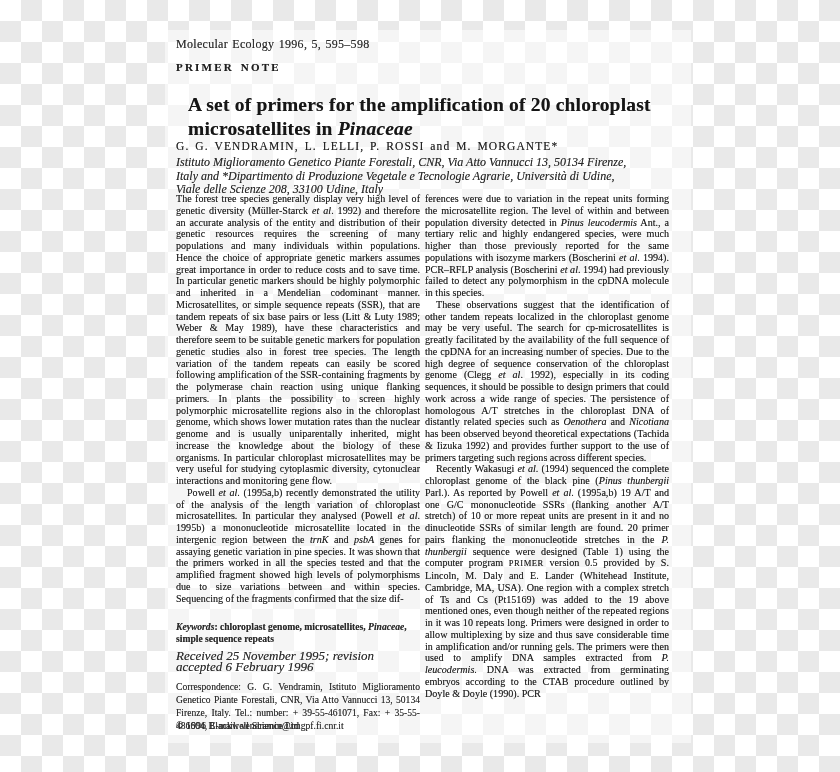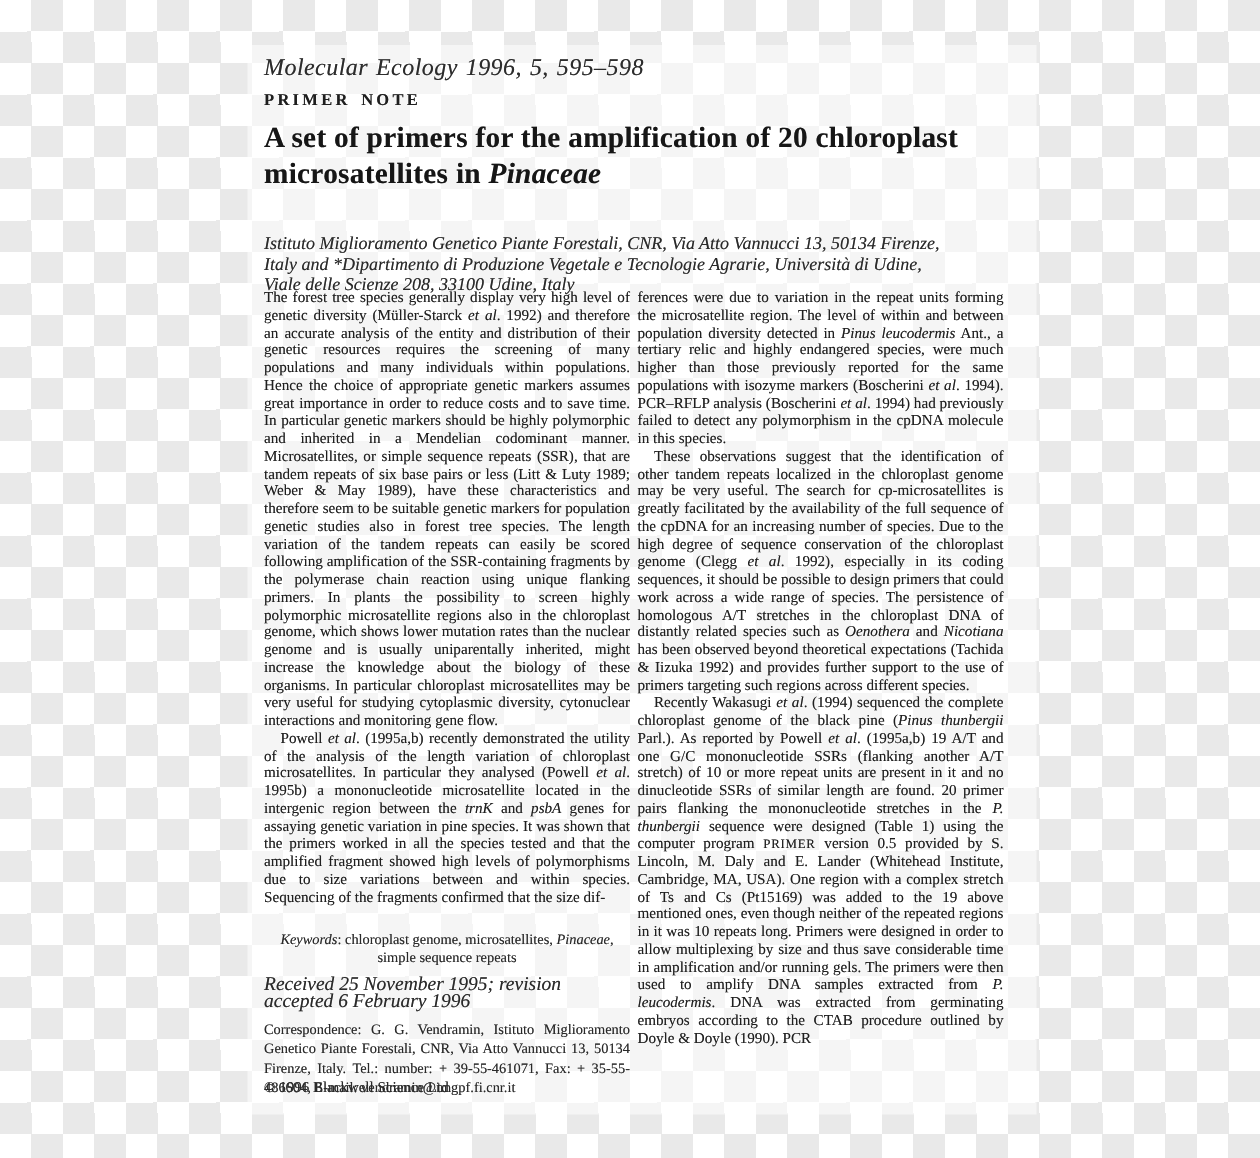--- a/index.html
+++ b/index.html
@@ -26,26 +26,25 @@
     height: 713px;
     background: rgba(255, 255, 255, 0.55);
     color: #242424;
   }
   .page * { text-shadow: 0 0 0.4px rgba(45,45,45,0.55); }
 
   .journal-line {
     position: absolute;
     left: 11px;
     top: 7px;
-    font-size: 16px;
+    font-size: 12px;
     letter-spacing: 0.3px;
     word-spacing: 1px;
     color: #2c2c2c;
     white-space: nowrap;
-    font-style: italic;
   }
   .section-label {
     position: absolute;
     left: 11px;
     top: 31px;
     font-size: 11px;
     font-weight: bold;
     letter-spacing: 2.2px;
     word-spacing: 2px;
     color: #1e1e1e;
@@ -95,22 +94,23 @@
   .col-left  { left: 11px; }
   .col-right { left: 260px; }
   .col p { margin: 0; font-family: Liberation Serif, serif; }
   .col p.indent { text-indent: 11px; }
   .sc { font-size: 0.85em; letter-spacing: 0.5px; }
 
   .keywords-block {
     margin-top: 17px;
     font-size: 9.6px;
     line-height: 11.4px;
-    text-align: center;
+    text-align: left;
     color: #2a2a2a;
+    font-weight: bold;
   }
   .received-block {
     margin-top: 6px;
     font-size: 13px;
     line-height: 11.4px;
     font-style: italic;
     text-align: left;
     color: #2a2a2a;
   }
   .correspondence-block {
@@ -133,22 +133,23 @@
 </head>
 <body>
 
 <div class="canvas">
   <div class="page">
 
     <div class="journal-line">Molecular Ecology 1996, 5, 595–598</div>
 
     <div class="section-label">PRIMER NOTE</div>
 
-    <h1 class="paper-title" style="margin:0;">A set of primers for the amplification of 20 chloroplast microsatellites in <i>Pinaceae</i></h1>
+    <h1 class="paper-title" style="margin:12px;">A set of primers for the amplification of 20 chloroplast microsatellites in <i>Pinaceae</i></h1>
 
+    <div class="authors-line">G. G. VENDRAMIN, L. LELLI, P. ROSSI and M. MORGANTE*</div>
 
     <div class="affiliation-line">Istituto Miglioramento Genetico Piante Forestali, CNR, Via Atto Vannucci 13, 50134 Firenze, Italy and *Dipartimento di Produzione Vegetale e Tecnologie Agrarie, Università di Udine, Viale delle Scienze 208, 33100 Udine, Italy</div>
 
     <div class="col col-left">
       <p>The forest tree species generally display very high level of genetic diversity (Müller-Starck <i>et al</i>. 1992) and therefore an accurate analysis of the entity and distribution of their genetic resources requires the screening of many populations and many individuals within populations. Hence the choice of appropriate genetic markers assumes great importance in order to reduce costs and to save time. In particular genetic markers should be highly polymorphic and inherited in a Mendelian codominant manner. Microsatellites, or simple sequence repeats (SSR), that are tandem repeats of six base pairs or less (Litt &amp; Luty 1989; Weber &amp; May 1989), have these characteristics and therefore seem to be suitable genetic markers for population genetic studies also in forest tree species. The length variation of the tandem repeats can easily be scored following amplification of the SSR-containing fragments by the polymerase chain reaction using unique flanking primers. In plants the possibility to screen highly polymorphic microsatellite regions also in the chloroplast genome, which shows lower mutation rates than the nuclear genome and is usually uniparentally inherited, might increase the knowledge about the biology of these organisms. In particular chloroplast microsatellites may be very useful for studying cytoplasmic diversity, cytonuclear interactions and monitoring gene flow.</p>
       <p class="indent">Powell <i>et al</i>. (1995a,b) recently demonstrated the utility of the analysis of the length variation of chloroplast microsatellites. In particular they analysed (Powell <i>et al</i>. 1995b) a mononucleotide microsatellite located in the intergenic region between the <i>trnK</i> and <i>psbA</i> genes for assaying genetic variation in pine species. It was shown that the primers worked in all the species tested and that the amplified fragment showed high levels of polymorphisms due to size variations between and within species. Sequencing of the fragments confirmed that the size dif-</p>
       <div class="keywords-block"><i>Keywords</i>: chloroplast genome, microsatellites, <i>Pinaceae</i>, simple sequence repeats</div>
       <div class="received-block">Received 25 November 1995; revision accepted 6 February 1996</div>
       <div class="correspondence-block">Correspondence: G. G. Vendramin, Istituto Miglioramento Genetico Piante Forestali, CNR, Via Atto Vannucci 13, 50134 Firenze, Italy. Tel.: number: + 39-55-461071, Fax: + 35-55-486604, E-mail: vendramin@imgpf.fi.cnr.it</div>
     </div>

